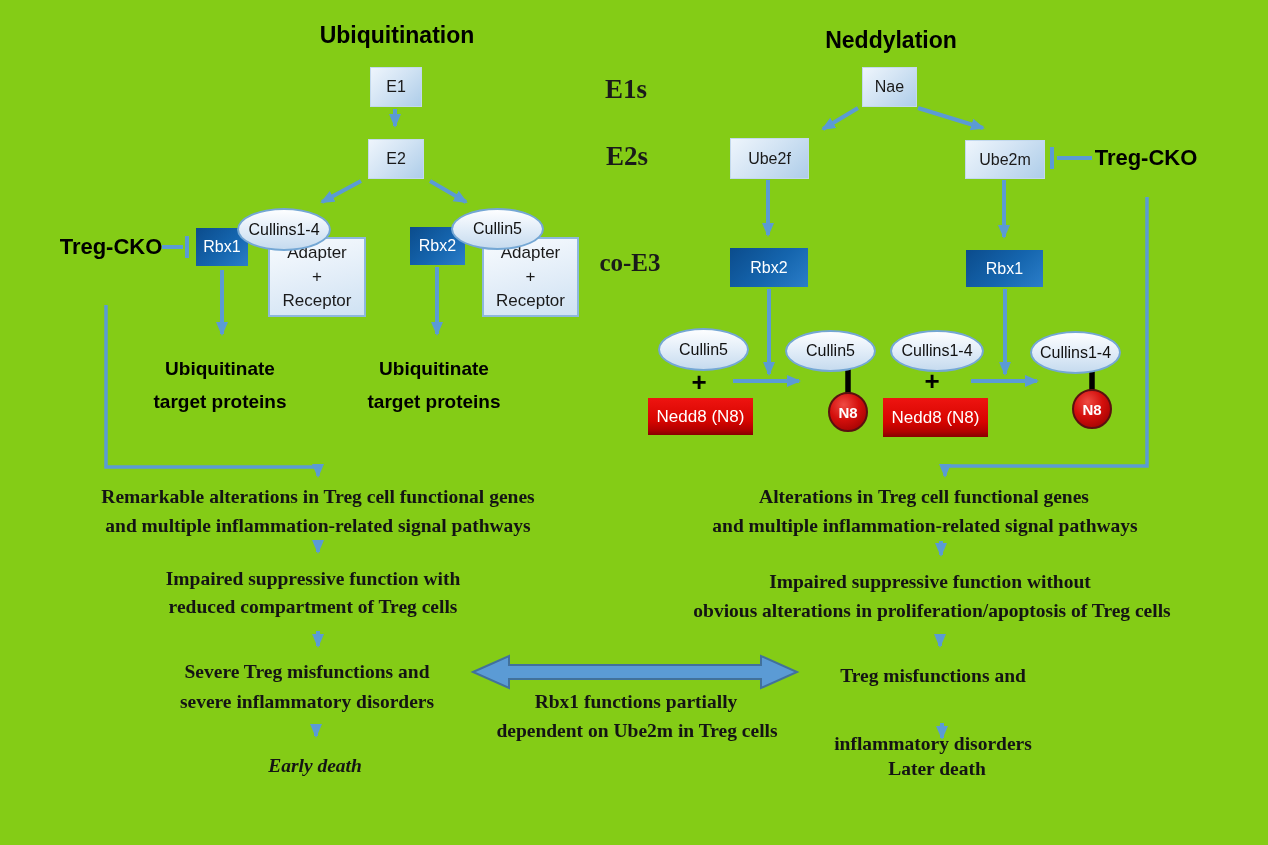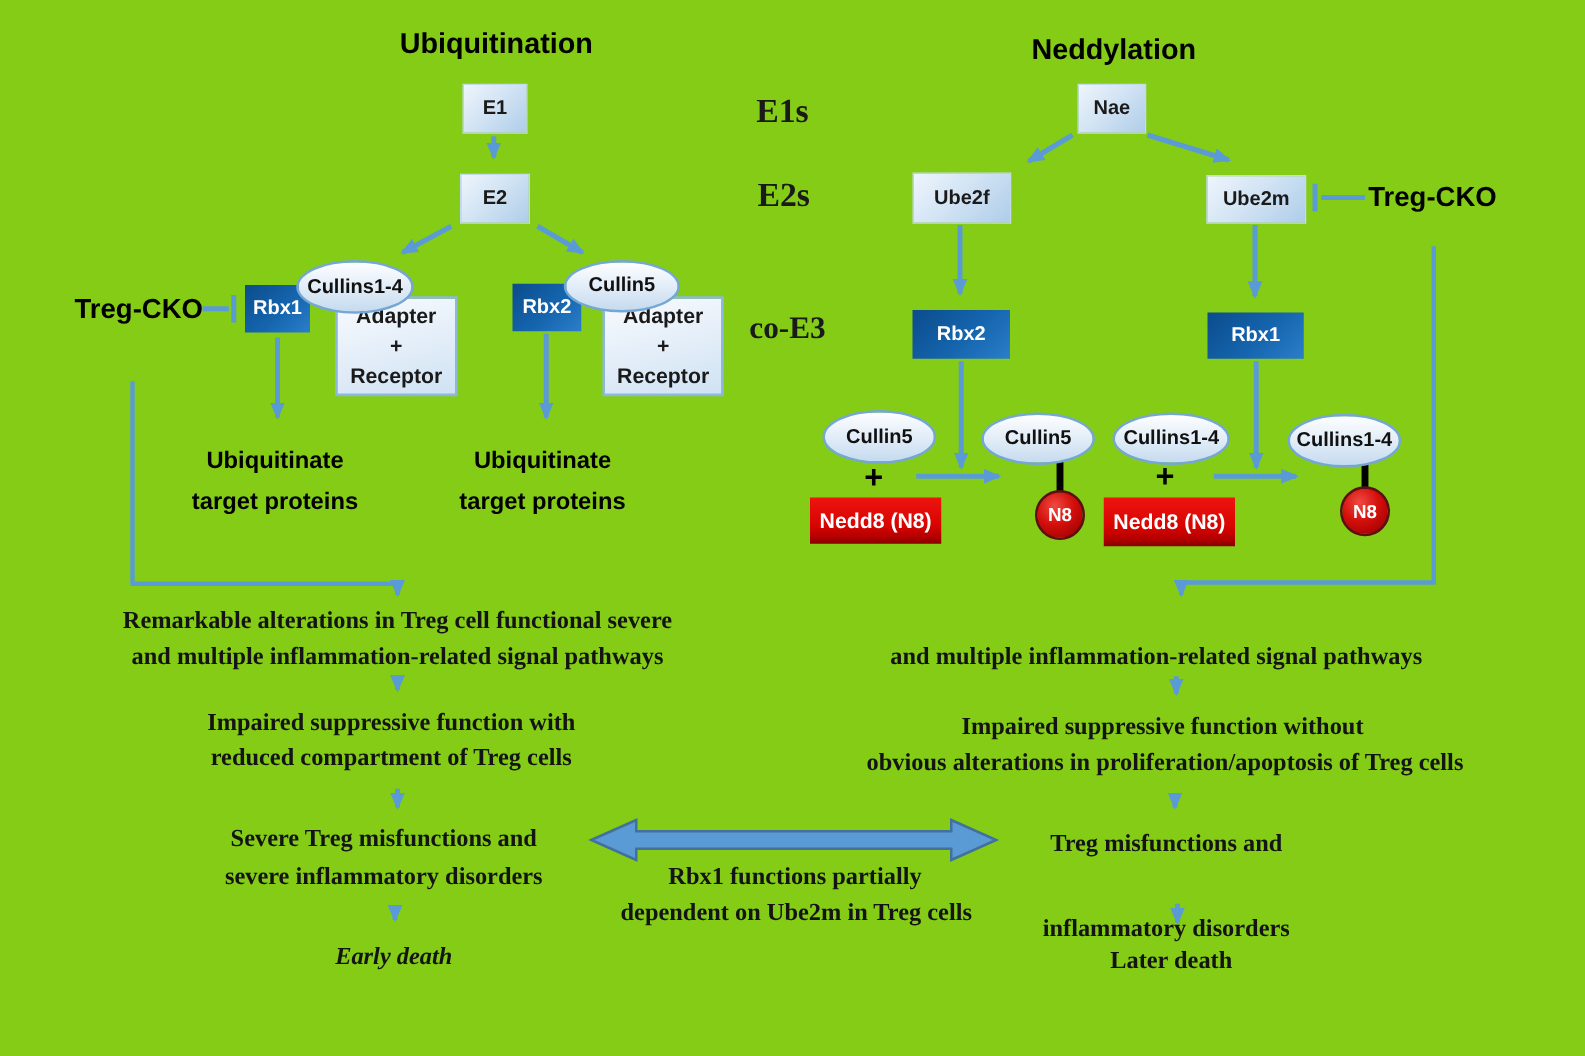--- a/index.html
+++ b/index.html
@@ -1,21 +1,21 @@
 <!DOCTYPE html>
 <html><head>
 <meta charset="utf-8">
 <style>
   html,body{margin:0;padding:0;background:#fff;}
   .canvas{position:relative;width:1268px;height:845px;background:#84cc16;overflow:hidden;
           font-family:"Liberation Sans",sans-serif;color:#111;}
   svg.layer{position:absolute;left:0;top:0;}
 
   .pbox{position:absolute;display:flex;align-items:center;justify-content:center;
-        font-weight:700;font-size:16px;text-align:center;}
+        font-weight:400;font-size:16px;text-align:center;}
   .box-light{background:linear-gradient(135deg,#eef5fc 0%,#d3e4f4 45%,#aecde9 100%);
              border:1px solid #c3d9ee;color:#1a1a1a;}
   .box-dark{background:linear-gradient(135deg,#0b4c8c 0%,#1565ae 55%,#2b7ec9 100%);
             color:#fff;}
   .box-adapter{background:linear-gradient(165deg,#f8fbfe 0%,#e2edf8 55%,#cfe2f3 100%);
                border:2px solid #8db8dd;color:#1a1a1a;flex-direction:column;
                font-size:17px;line-height:24px;z-index:1;}
   .ellipse{border-radius:50%;background:linear-gradient(180deg,#fdfeff 0%,#e2edf8 50%,#c6dbef 100%);
            border:2px solid #74a7d4;color:#111;z-index:3;}
   .box-dark.z2{z-index:2;}
@@ -128,28 +128,29 @@
   <div class="pbox box-red" style="left:648px;top:398px;width:105px;height:37px;">Nedd8 (N8)</div>
   <div class="pbox ellipse" style="left:785px;top:330px;width:87px;height:38px;">Cullin5</div>
   <div class="n8circle" style="left:828px;top:392px;">N8</div>
 
   <div class="pbox ellipse" style="left:890px;top:330px;width:90px;height:38px;">Cullins1-4</div>
   <div class="ctr plus" style="left:932px;top:381px;">+</div>
   <div class="pbox box-red" style="left:883px;top:398px;width:105px;height:39px;">Nedd8 (N8)</div>
   <div class="pbox ellipse" style="left:1030px;top:331px;width:87px;height:39px;">Cullins1-4</div>
   <div class="n8circle" style="left:1072px;top:389px;">N8</div>
 
-  <div class="ctr ftext" style="left:318px;top:497px;">Remarkable alterations in Treg cell functional severe</div>
+  <div class="ctr ftext" style="left:318px;top:497px;">Remarkable alterations in Treg cell functional genes</div>
   <div class="ctr ftext" style="left:318px;top:526px;">and multiple inflammation-related signal pathways</div>
   <div class="ctr ftext" style="left:313px;top:579px;">Impaired suppressive function with</div>
   <div class="ctr ftext" style="left:313px;top:607px;">reduced compartment of Treg cells</div>
   <div class="ctr ftext" style="left:307px;top:672px;">Severe Treg misfunctions and</div>
   <div class="ctr ftext" style="left:307px;top:702px;">severe inflammatory disorders</div>
   <div class="ctr ftext" style="left:315px;top:766px;font-style:italic;">Early death</div>
 
+  <div class="ctr ftext" style="left:924px;top:497px;">Alterations in Treg cell functional genes</div>
   <div class="ctr ftext" style="left:925px;top:526px;">and multiple inflammation-related signal pathways</div>
   <div class="ctr ftext" style="left:930px;top:582px;">Impaired suppressive function without</div>
   <div class="ctr ftext" style="left:932px;top:611px;">obvious alterations in proliferation/apoptosis of Treg cells</div>
   <div class="ctr ftext" style="left:933px;top:676px;">Treg misfunctions and</div>
   <div class="ctr ftext" style="left:933px;top:706px;margin-top:38px;">inflammatory disorders</div>
   <div class="ctr ftext" style="left:937px;top:769px;">Later death</div>
 
   <div class="ctr ftext" style="left:636px;top:702px;">Rbx1 functions partially</div>
   <div class="ctr ftext" style="left:637px;top:731px;">dependent on Ube2m in Treg cells</div>
 

